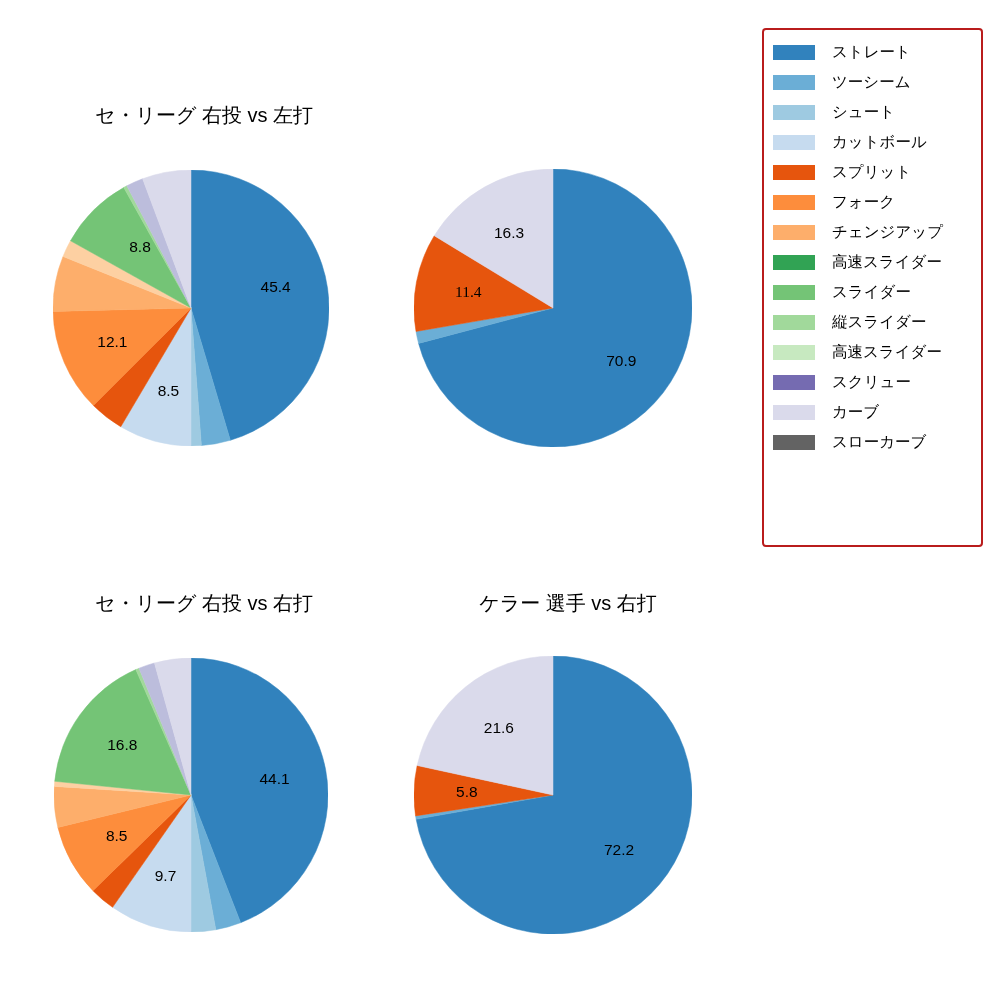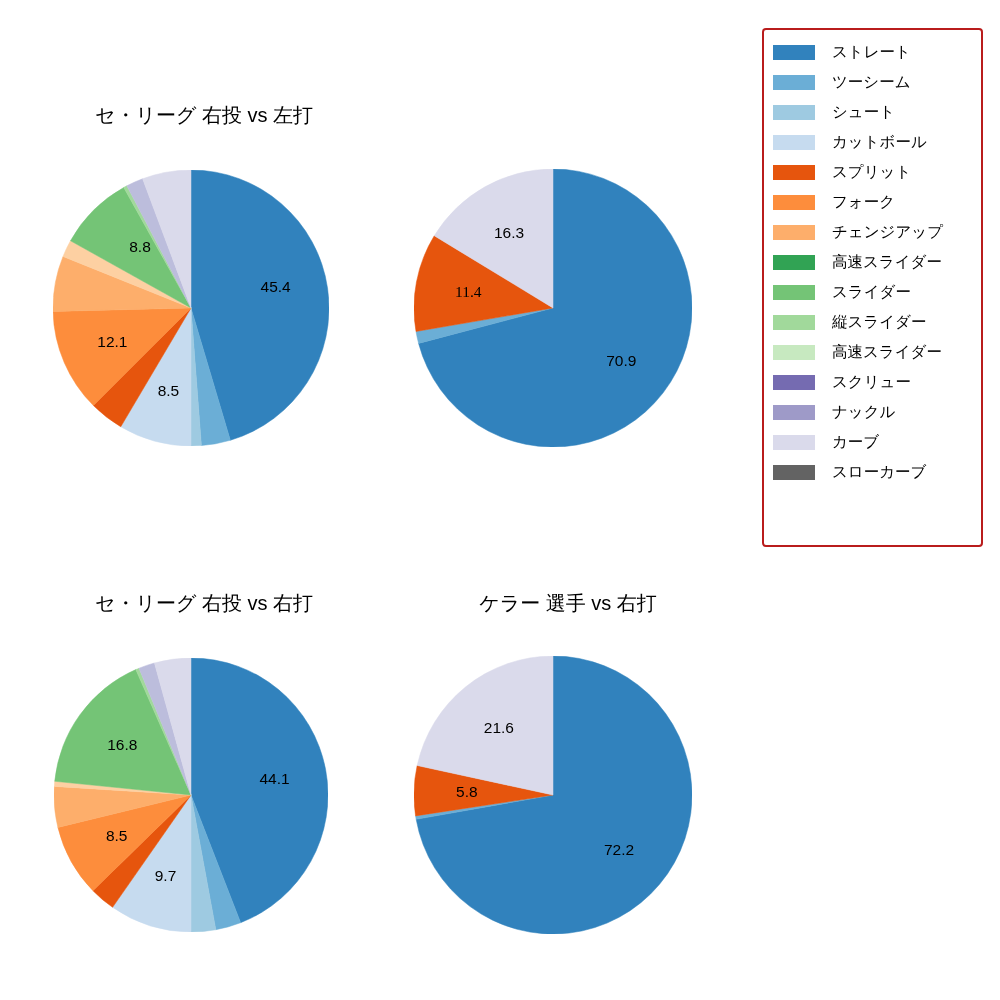--- a/index.html
+++ b/index.html
@@ -147,24 +147,20 @@
         </div>
         <div class="legend-row">
           <span class="legend-swatch" style="background: rgb(199, 233, 192);"></span>
           <span class="legend-label">高速スライダー</span>
         </div>
         <div class="legend-row">
           <span class="legend-swatch" style="background: rgb(117, 107, 177);"></span>
           <span class="legend-label">スクリュー</span>
         </div>
         <div class="legend-row">
-          <span class="legend-swatch" style="background: rgb(158, 154, 200);"></span>
-          <span class="legend-label">ナックル</span>
-        </div>
-        <div class="legend-row">
           <span class="legend-swatch" style="background: rgb(218, 218, 235);"></span>
           <span class="legend-label">カーブ</span>
         </div>
         <div class="legend-row">
           <span class="legend-swatch" style="background: rgb(99, 99, 99);"></span>
           <span class="legend-label">スローカーブ</span>
         </div>
       </div>
   </div>
 

